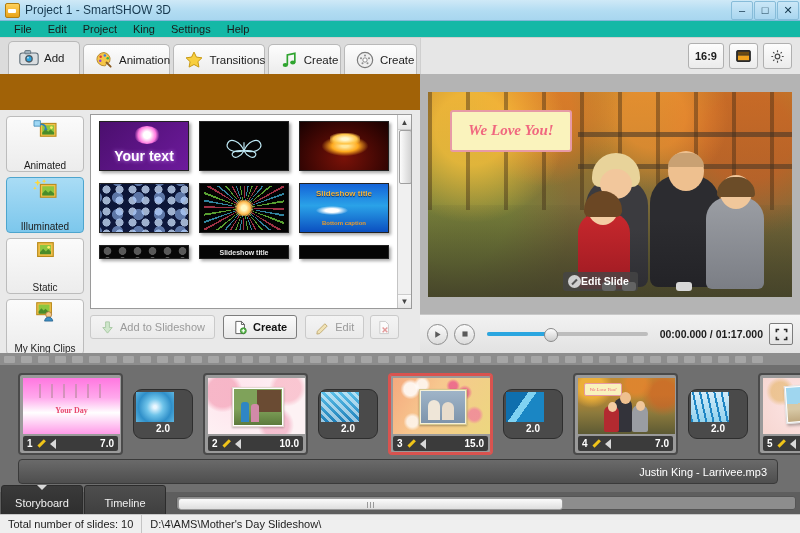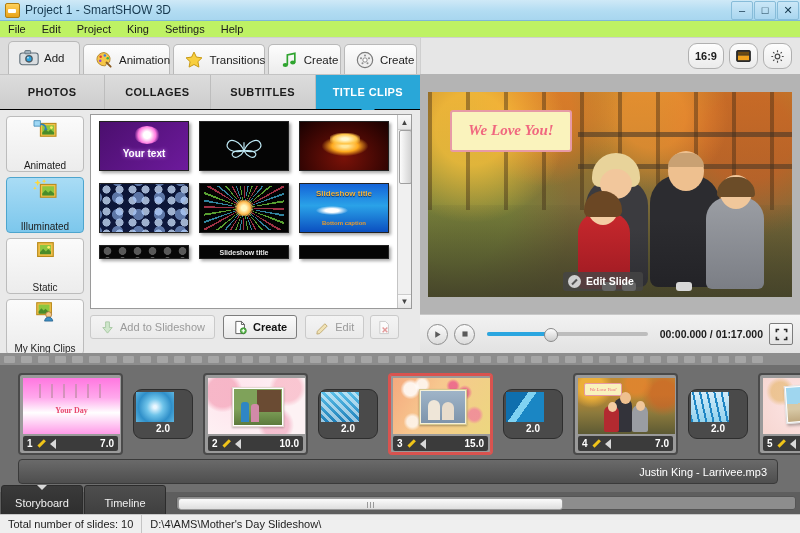--- a/index.html
+++ b/index.html
@@ -32,28 +32,28 @@
     width:20px;height:17px;margin-right:1px;
     background:linear-gradient(#cbe7f7,#a9d6ef);
     border:1px solid #87bcd9;border-radius:2px;
     display:flex;align-items:center;justify-content:center;
     color:#14384d;font-size:11px;line-height:1;
   }
   .win-btn.close{background:linear-gradient(#cbe7f7,#a9d6ef);}
 
   
   .menubar{
-    height:17px;background:#bef264;border-bottom:1px solid #cfcfcf;
-    display:flex;align-items:center;padding-left:0;box-sizing:border-box;text-align:center;
+    height:17px;background:#14b8a6;border-bottom:1px solid #cfcfcf;
+    display:flex;align-items:center;padding-left:6px;box-sizing:border-box;text-align:center;
   }
   .menu-item{padding:0 8px;font-size:11px;color:#1a1a1a;line-height:17px;}
 
   
   .main{position:absolute;top:38px;left:0;width:800px;height:315px;}
-  .left-pane{position:absolute;left:0;top:0;width:420px;height:315px;background:#000000;}
+  .left-pane{position:absolute;left:0;top:0;width:420px;height:315px;background:#a16207;}
   .right-pane{position:absolute;left:420px;top:0;width:380px;height:315px;background:#e9e9e9;}
 
   
   .ribbon{height:36px;display:flex;align-items:flex-end;background:#dcdcdc;padding-left:8px;box-sizing:border-box;}
   .rtab{
     height:30px;min-width:72px;margin-right:3px;
     background:linear-gradient(#fdfdfd,#ececec);
     border:1px solid #b9b9b9;border-bottom:none;
     border-radius:5px 5px 0 0;
     display:flex;align-items:center;gap:5px;padding:0 10px;
@@ -121,36 +121,36 @@
     display:flex;align-items:center;gap:5px;font-size:11px;color:#2b2b2b;
   }
   .abtn.dis{color:#9a9a9a;background:linear-gradient(#f4f4f4,#eaeaea);border-color:#cacaca;}
   .abtn.strong{border-color:#7d7d7d;font-weight:bold;color:#111;}
   .abtn .bic{width:15px;height:15px;flex:0 0 auto;}
 
   
   .prev-top{height:36px;background:#e6e6e6;display:flex;align-items:center;justify-content:flex-end;padding-right:8px;box-sizing:border-box;border-left:1px solid #cfcfcf;}
   .ptb{
     height:24px;min-width:24px;padding:12px 6px;margin-left:5px;box-sizing:border-box;
-    background:linear-gradient(#fdfdfd,#ebebeb);border:1px solid #b0b0b0;border-radius:9px;
+    background:linear-gradient(#fdfdfd,#ebebeb);border:1px solid #b0b0b0;border-radius:3px;
     display:flex;align-items:center;justify-content:center;font-size:11px;font-weight:bold;color:#1c1c1c;
   }
   .stage{position:relative;width:380px;height:240px;background:#b4b4b4;display:flex;align-items:center;justify-content:center;}
   .video{position:relative;width:364px;height:205px;overflow:hidden;background:#5a7a3a;}
   .card{
     position:absolute;left:22px;top:18px;width:118px;height:38px;
     background:#faf3bd;border:2px solid #e79aa6;border-radius:3px;
     display:flex;align-items:center;justify-content:center;
   }
   .card span{font-family:"Liberation Serif",serif;font-style:italic;font-weight:bold;font-size:15px;color:#f0677f;white-space:nowrap;}
   .edit-slide{
     position:absolute;left:50%;margin-left:-47px;bottom:6px;
     height:19px;padding:0 9px 0 5px;border-radius:3px;
     background:rgba(70,70,70,.82);color:#fff;font-size:10.5px;font-weight:bold;
-    display:flex;align-items:center;gap:5px;box-sizing:border-box;
+    display:flex;align-items:center;box-sizing:border-box;
   }
   .edit-slide .pin{width:13px;height:13px;border-radius:50%;background:#cfcfcf;display:block;position:relative;}
   .edit-slide .pin:after{content:"";position:absolute;left:3px;top:6px;width:7px;height:2px;background:#555;transform:rotate(-45deg);}
 
   .player{height:39px;background:linear-gradient(#f2f2f2,#e2e2e2);border-top:1px solid #c8c8c8;display:flex;align-items:center;padding:0 7px;box-sizing:border-box;gap:6px;}
   .pbtn{width:19px;height:19px;border-radius:50%;background:linear-gradient(#fafafa,#dcdcdc);border:1px solid #8d8d8d;display:flex;align-items:center;justify-content:center;flex:0 0 auto;}
   .track{position:relative;flex:1;height:4px;background:#bdbdbd;border-radius:2px;margin:0 6px;}
   .track .fill{position:absolute;left:0;top:0;height:4px;width:39%;background:#2aa6e0;border-radius:2px;}
   .track .knob{position:absolute;left:39%;top:-4px;margin-left:-6px;width:12px;height:12px;border-radius:50%;background:linear-gradient(#fcfcfc,#cdcdcd);border:1px solid #8a8a8a;}
   .tcode{font-size:10.5px;font-weight:bold;color:#1c1c1c;white-space:nowrap;}
@@ -283,26 +283,20 @@
             <circle cx="12" cy="6.6" r="1.2" fill="#8d8d8d"></circle>
             <circle cx="16.8" cy="10" r="1.2" fill="#8d8d8d"></circle>
             <circle cx="15" cy="16" r="1.2" fill="#8d8d8d"></circle>
             <circle cx="9" cy="16" r="1.2" fill="#8d8d8d"></circle>
             <circle cx="7.2" cy="10" r="1.2" fill="#8d8d8d"></circle>
           </svg>
           <span>Create</span>
         </div>
       </div>
 
-      <div class="subtabs">
-        <div class="stab">PHOTOS</div>
-        <div class="stab">COLLAGES</div>
-        <div class="stab">SUBTITLES</div>
-        <div class="stab active">TITLE CLIPS</div>
-      </div>
 
       <div class="cat-area">
 
         <div class="cats">
           <div class="cat">
             <svg class="cic" viewBox="0 0 28 24">
               <rect x="9" y="7" width="17" height="14" fill="#f3c04a" stroke="#b98c1d" stroke-width="1.2"></rect>
               <rect x="11" y="9" width="13" height="10" fill="#8ec63f"></rect>
               <path d="M11 17l3.5-4 3 3 2.5-2.5 4 3.5v2H11z" fill="#4a8c2a"></path>
               <circle cx="21" cy="11.5" r="1.5" fill="#fff06a"></circle>
@@ -343,21 +337,21 @@
             <span>My King Clips</span>
           </div>
         </div>
 
         <div class="grid-wrap">
           <div class="grid">
 
             <div class="grow">
               <div class="thumb" style="background:linear-gradient(135deg,#4b0f6e,#6d1a9c);">
                 <div style="position:absolute;left:34px;top:4px;width:26px;height:18px;border-radius:50%;background:radial-gradient(circle,#ffffff 22%,#ff7ae0 55%,rgba(160,40,190,0) 78%);"></div>
-                <div class="t-text" style="top:26px;color:#fff;font-size:10px;text-shadow:0 0 4px #d08aff;">Your text</div>
+                <div class="t-text" style="top:26px;color:#fff;font-size:14px;text-shadow:0 0 4px #d08aff;">Your text</div>
               </div>
               <div class="thumb" style="background:#050505;">
                 <svg viewBox="0 0 90 50" style="width:100%;height:100%;">
                   <g fill="none" stroke="#bfe9f5" stroke-width="1.2">
                     <path d="M45 30c-4-10-14-14-17-8-2.6 5.2 4 11 17 8z"></path>
                     <path d="M45 30c4-10 14-14 17-8 2.6 5.2-4 11-17 8z"></path>
                     <path d="M45 30c-3 6-10 9-12 5-1.6-3.4 3-6 12-5z"></path>
                     <path d="M45 30c3 6 10 9 12 5 1.6-3.4-3-6-12-5z"></path>
                     <path d="M45 30v-9"></path>
                   </g>

